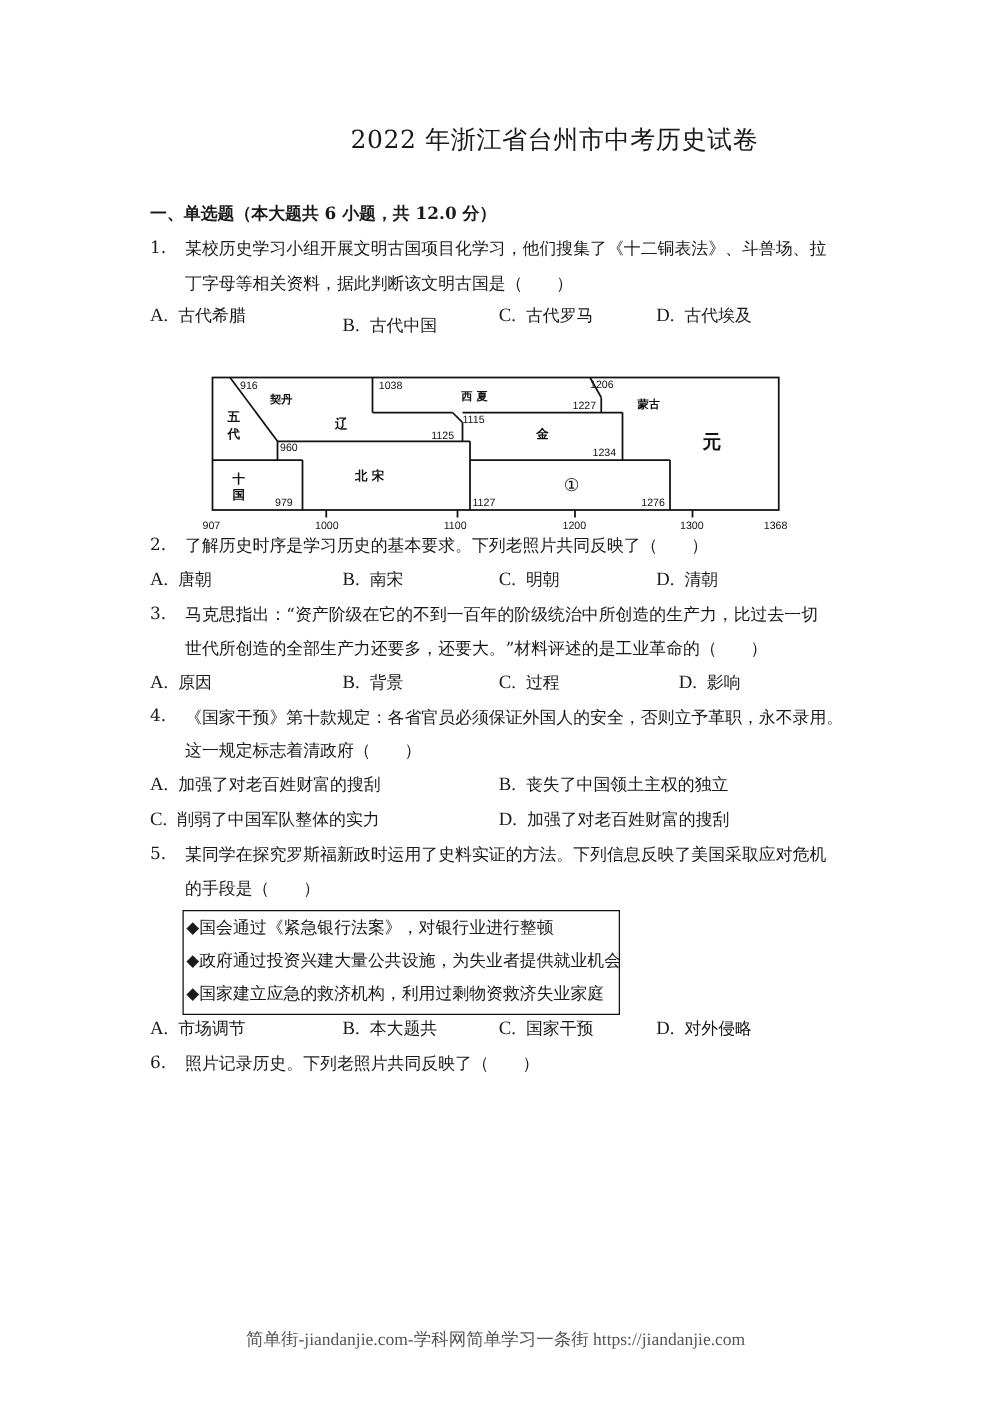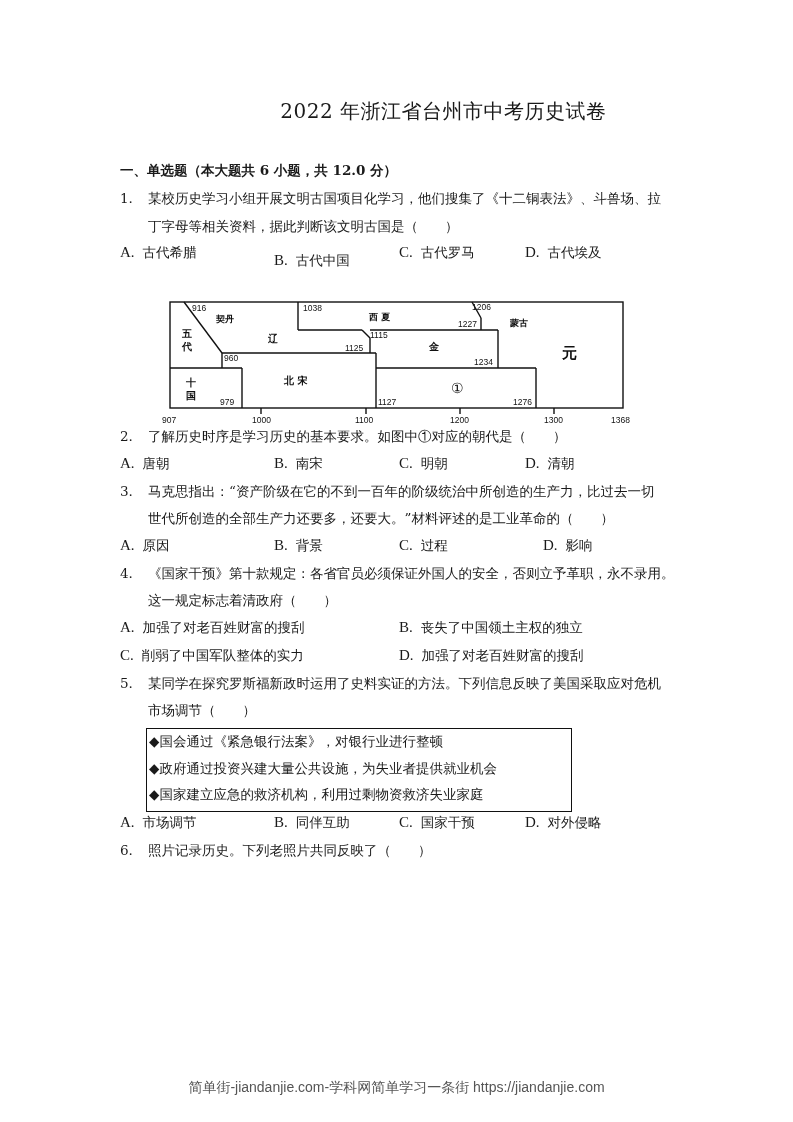--- a/index.html
+++ b/index.html
@@ -8,25 +8,25 @@
   .title { position:absolute; left:0; width:793px; top:98px; text-align:center;
            font-size:20px; font-weight:normal; letter-spacing:0.5px;margin-left:47px; }
   .line { position:absolute; font-size:13.5px; white-space:nowrap; }
   .section { position:absolute; left:120px; top:162px; font-size:13.5px; font-weight:bold; }
   .qnum { position:absolute; left:120px; }
   .qtext { position:absolute; left:148px;text-align:right; }
   .opt { position:absolute; font-size:13.5px; white-space:nowrap; }
   .opt .lt { font-family:"Liberation Serif", serif; font-size:15px; margin-right:8px; }
   .diagram { position:absolute; left:160px; top:296px; width:480px; height:130px; }
   .diagram svg { width:480px; height:130px; }
-  .evidence-box { position:absolute; left:146px; top:728px; width:426px; height:84px;
+  .evidence-box { position:absolute; left:146px; top:728px; width:350px; height:84px;
                   border:1.2px solid #111; box-sizing:border-box; }
   .evidence-box .item { position:absolute; left:2px; font-size:13.5px; white-space:nowrap; }
   .footer { position:absolute; left:0; width:793px; top:1063px; text-align:center;
-            font-family:Liberation Sans, sans-serif; font-size:14px; color:#555;margin-top:16px; }
+            font-family:Liberation Serif, serif; font-size:14px; color:#555; }
 </style>
 </head>
 <body>
 
 <div class="title">2022 年浙江省台州市中考历史试卷</div>
 
 <div class="section">一、单选题（本大题共 6 小题，共 12.0 分）</div>
 
 <div>
   <span class="line qnum" style="top:190px">1.</span>
@@ -113,21 +113,21 @@
       <text x="195" y="127">1100</text>
       <text x="290" y="127">1200</text>
       <text x="384" y="127">1300</text>
       <text x="451" y="127">1368</text>
     </g>
   </svg>
 </div>
 
 <div>
   <span class="line qnum" style="top:428px">2.</span>
-  <span class="line qtext" style="top:428px">了解历史时序是学习历史的基本要求。如图中①对应的朝代是（　　）</span>
+  <span class="line qtext" style="top:428px">了解历史时序是学习历史的基本要求。下列老照片共同反映了（　　）</span>
   <div class="opt" style="left:120px;top:455px"><span class="lt">A.</span><span>唐朝</span></div>
   <div class="opt" style="left:274px;top:455px"><span class="lt">B.</span><span>南宋</span></div>
   <div class="opt" style="left:399px;top:455px"><span class="lt">C.</span><span>明朝</span></div>
   <div class="opt" style="left:525px;top:455px"><span class="lt">D.</span><span>清朝</span></div>
 </div>
 
 <div>
   <span class="line qnum" style="top:483px">3.</span>
   <span class="line qtext" style="top:483px">马克思指出：“资产阶级在它的不到一百年的阶级统治中所创造的生产力，比过去一切</span>
   <span class="line qtext" style="top:510px">世代所创造的全部生产力还要多，还要大。”材料评述的是工业革命的（　　）</span>
@@ -143,28 +143,28 @@
   <span class="line qtext" style="top:592px">这一规定标志着清政府（　　）</span>
   <div class="opt" style="left:120px;top:619px"><span class="lt">A.</span><span>加强了对老百姓财富的搜刮</span></div>
   <div class="opt" style="left:399px;top:619px"><span class="lt">B.</span><span>丧失了中国领土主权的独立</span></div>
   <div class="opt" style="left:120px;top:647px"><span class="lt">C.</span><span>削弱了中国军队整体的实力</span></div>
   <div class="opt" style="left:399px;top:647px"><span class="lt">D.</span><span>加强了对老百姓财富的搜刮</span></div>
 </div>
 
 <div>
   <span class="line qnum" style="top:675px">5.</span>
   <span class="line qtext" style="top:675px">某同学在探究罗斯福新政时运用了史料实证的方法。下列信息反映了美国采取应对危机</span>
-  <span class="line qtext" style="top:702px">市场调节（　　）</span>
+  <span class="line qtext" style="top:702px">的手段是（　　）</span>
   <div class="evidence-box">
     <span class="item" style="top:4px">◆国会通过《紧急银行法案》，对银行业进行整顿</span>
     <span class="item" style="top:31px">◆政府通过投资兴建大量公共设施，为失业者提供就业机会</span>
     <span class="item" style="top:57px">◆国家建立应急的救济机构，利用过剩物资救济失业家庭</span>
   </div>
   <div class="opt" style="left:120px;top:814px"><span class="lt">A.</span><span>市场调节</span></div>
-  <div class="opt" style="left:274px;top:814px"><span class="lt">B.</span><span>同伴互助</span></div>
+  <div class="opt" style="left:274px;top:814px"><span class="lt">B.</span><span>本大题共</span></div>
   <div class="opt" style="left:399px;top:814px"><span class="lt">C.</span><span>国家干预</span></div>
   <div class="opt" style="left:525px;top:814px"><span class="lt">D.</span><span>对外侵略</span></div>
 </div>
 
 <div>
   <span class="line qnum" style="top:842px">6.</span>
   <span class="line qtext" style="top:842px">照片记录历史。下列老照片共同反映了（　　）</span>
 </div>
 
 <div class="footer">简单街-jiandanjie.com-学科网简单学习一条街 https://jiandanjie.com</div>

